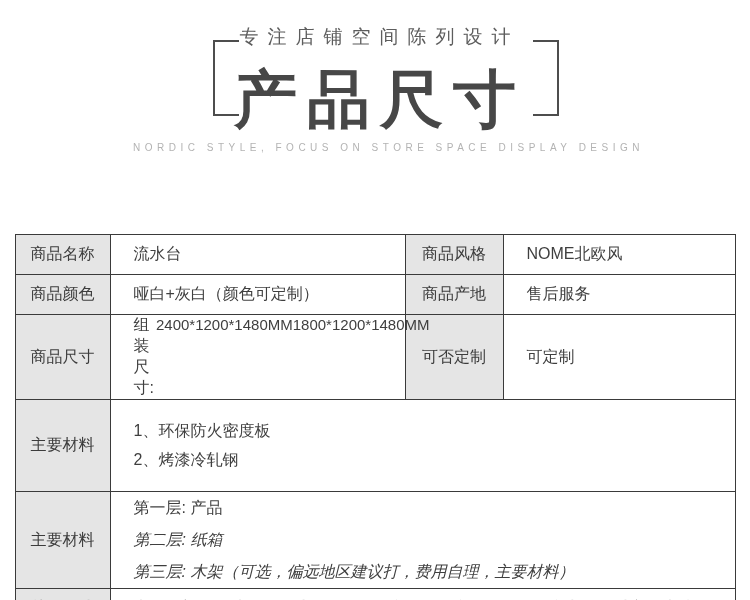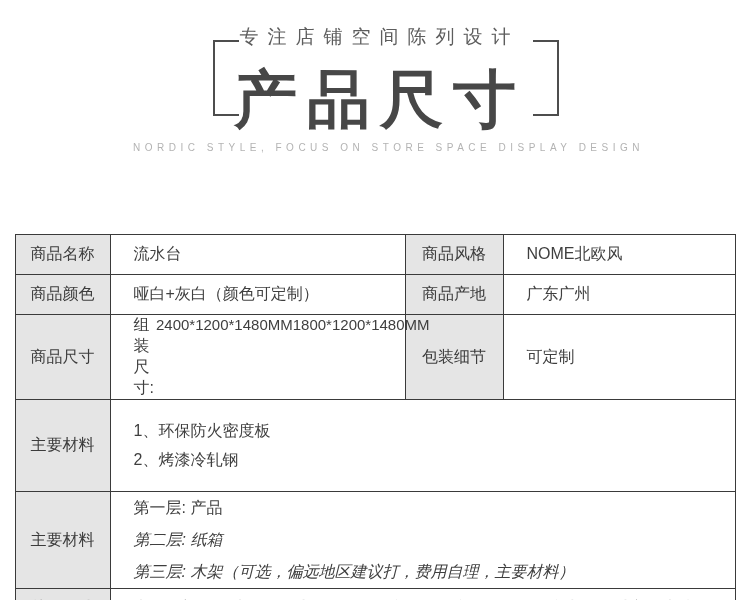--- a/index.html
+++ b/index.html
@@ -69,35 +69,35 @@
       <td class="lbl">商品名称</td>
       <td class="val">流水台</td>
       <td class="lbl">商品风格</td>
       <td class="val">NOME北欧风</td>
     </tr>
 
     <tr class="r-std">
       <td class="lbl">商品颜色</td>
       <td class="val">哑白+灰白（颜色可定制）</td>
       <td class="lbl">商品产地</td>
-      <td class="val">广东广州</td>
+      <td class="val">售后服务</td>
     </tr>
 
     <tr class="r-std">
       <td class="lbl">商品尺寸</td>
       <td class="val">
         <div class="size-wrap">
           <span>组装尺寸:</span>
           <span class="size-lines">
             <span>2400*1200*1480MM</span>
             <span>1800*1200*1480MM</span>
           </span>
         </div>
       </td>
-      <td class="lbl">包装细节</td>
+      <td class="lbl">可否定制</td>
       <td class="val">可定制</td>
     </tr>
 
 
     <tr class="r-material">
       <td class="lbl">主要材料</td>
       <td class="val lines-loose" colspan="3">
         <div>1、环保防火密度板</div>
         <div>2、烤漆冷轧钢</div>
       </td>

